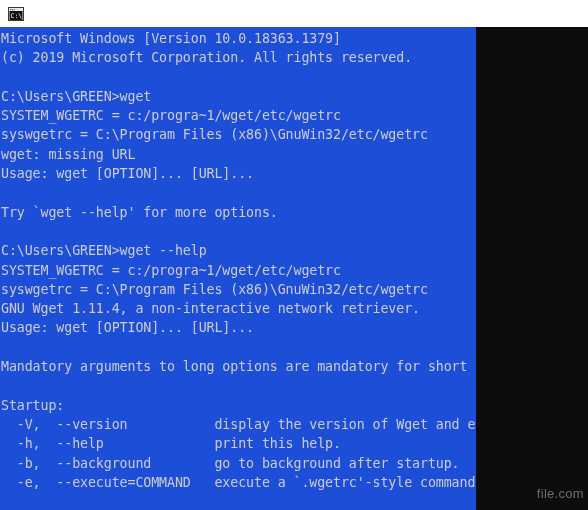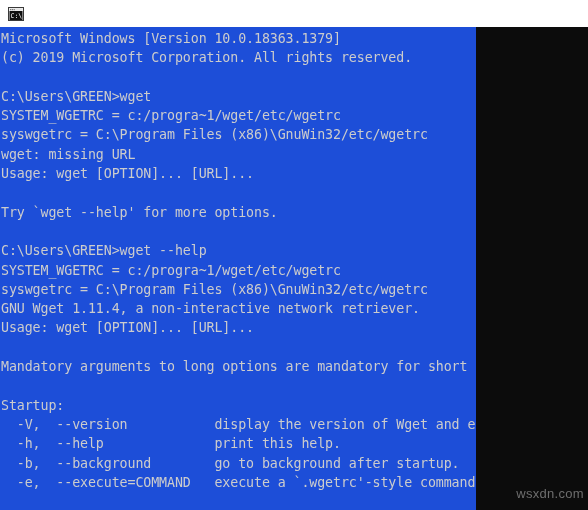--- a/index.html
+++ b/index.html
@@ -122,15 +122,15 @@
   -b,  --background        go to background after startup.
   -e,  --execute=COMMAND   execute a `.wgetrc'-style command.
 
 Logging and input file:
   -o,  --output-file=FILE    log messages to FILE.
   -a,  --append-output=FILE  append messages to FILE.
   -d,  --debug               print lots of debugging information.
   -q,  --quiet               quiet (no output).</pre>
   </div>
 
-  <div class="watermark">wsxdn.com</div>
+  <div class="watermark">file.com</div>
 
 </div>
 
 </body></html>

